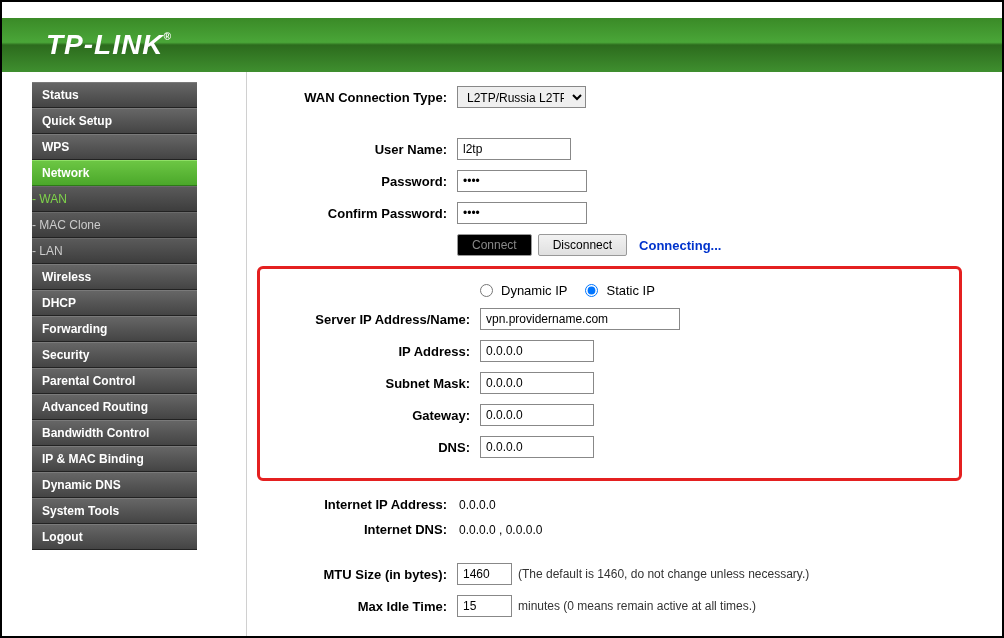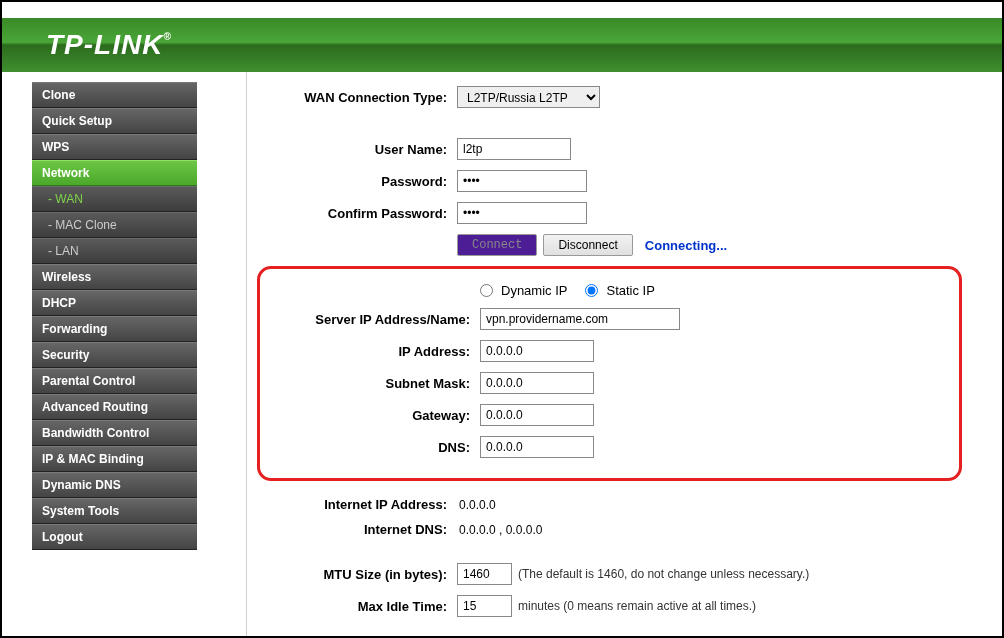--- a/index.html
+++ b/index.html
@@ -31,21 +31,21 @@
 }
 .sidebar-item.active {
   background: linear-gradient(to bottom, #6cc644 0%, #4ba82a 100%);
   border-top: 1px solid #8fe066;
   border-bottom: 1px solid #2d7a18;
 }
 .sidebar-sub {
   background: linear-gradient(to bottom, #5a5a5a 0%, #3d3d3d 100%);
   color: #ccc;
   font-size: 12px;
-  padding: 5px 10px 5px 16px;
+  padding: 5px 10px 5px 0;
   border-top: 1px solid #6a6a6a;
   border-bottom: 1px solid #222;
   cursor: pointer;
 }
 .sidebar-sub.active { color: #7fd44a; }
 .content-wrap { flex: 1; position: relative; overflow: hidden; }
 .content-scroll {
   position: absolute;
   left: 34px; right: 20px; top: 0; bottom: 0;
   overflow-y: scroll;
@@ -64,34 +64,34 @@
   border: 1px solid #888;
   padding: 3px 5px;
   font-size: 12px;
   font-family: Arial, sans-serif;
   height: 22px;
 }
 input[type=text].w-wide { width: 200px; }
 input[type=text].w-mid { width: 114px; }
 input[type=password].w-mid { width: 130px; }
 input[type=text].w-short { width: 55px; }
-select.w-sel { width: 143px; height: 22px; }
+select.w-sel { width: 129px; height: 22px; }
 .btn {
   border: 1px solid #999;
   background: linear-gradient(to bottom,#f2f2f2,#e0e0e0);
   padding: 3px 14px;
   font-size: 12px;
   cursor: pointer;
   border-radius: 2px;
 }
-.btn[disabled] { color: #888; background: #4c1d95; cursor: default; font-family: Liberation Mono, monospace; }
+.btn[disabled] { color: #888; background: #000000; cursor: default; }
 .status-text { color: #0033cc; font-weight: bold; font-size: 13px; margin-left: 6px; }
 .highlight-box {
   border: 3px solid #e42020;
-  border-radius: 14px;
+  border-radius: 6px;
   padding: 14px 10px 10px 10px;
   margin: 8px 20px 16px 10px;
 }
 .read-val { padding-left: 2px; }
 .hint { color: #333; font-size: 12px; }
 .radio-row { display: flex; align-items: center; gap: 4px; }
 .radio-row label { margin-right: 14px; font-size: 13px; }
 input[type=radio] { margin-right: 4px; }
 </style>
 </head>
@@ -99,21 +99,21 @@
 <div class="outer-frame">
 <div class="page">
 
 <div class="header">
   <div class="logo"><span>TP-LINK</span><sup>®</sup></div>
 </div>
 
 <div class="body-area">
   <div class="sidebar-wrap">
     <div class="sidebar" id="sidebar-list">
-            <div class="sidebar-item">Clone</div>
+            <div class="sidebar-item">Status</div>
             <div class="sidebar-item">Quick Setup</div>
             <div class="sidebar-item">WPS</div>
             <div class="sidebar-item active">Network</div>
             <div class="sidebar-sub active">- WAN</div>
             <div class="sidebar-sub">- MAC Clone</div>
             <div class="sidebar-sub">- LAN</div>
             <div class="sidebar-item">Wireless</div>
             <div class="sidebar-item">DHCP</div>
             <div class="sidebar-item">Forwarding</div>
             <div class="sidebar-item">Security</div>

